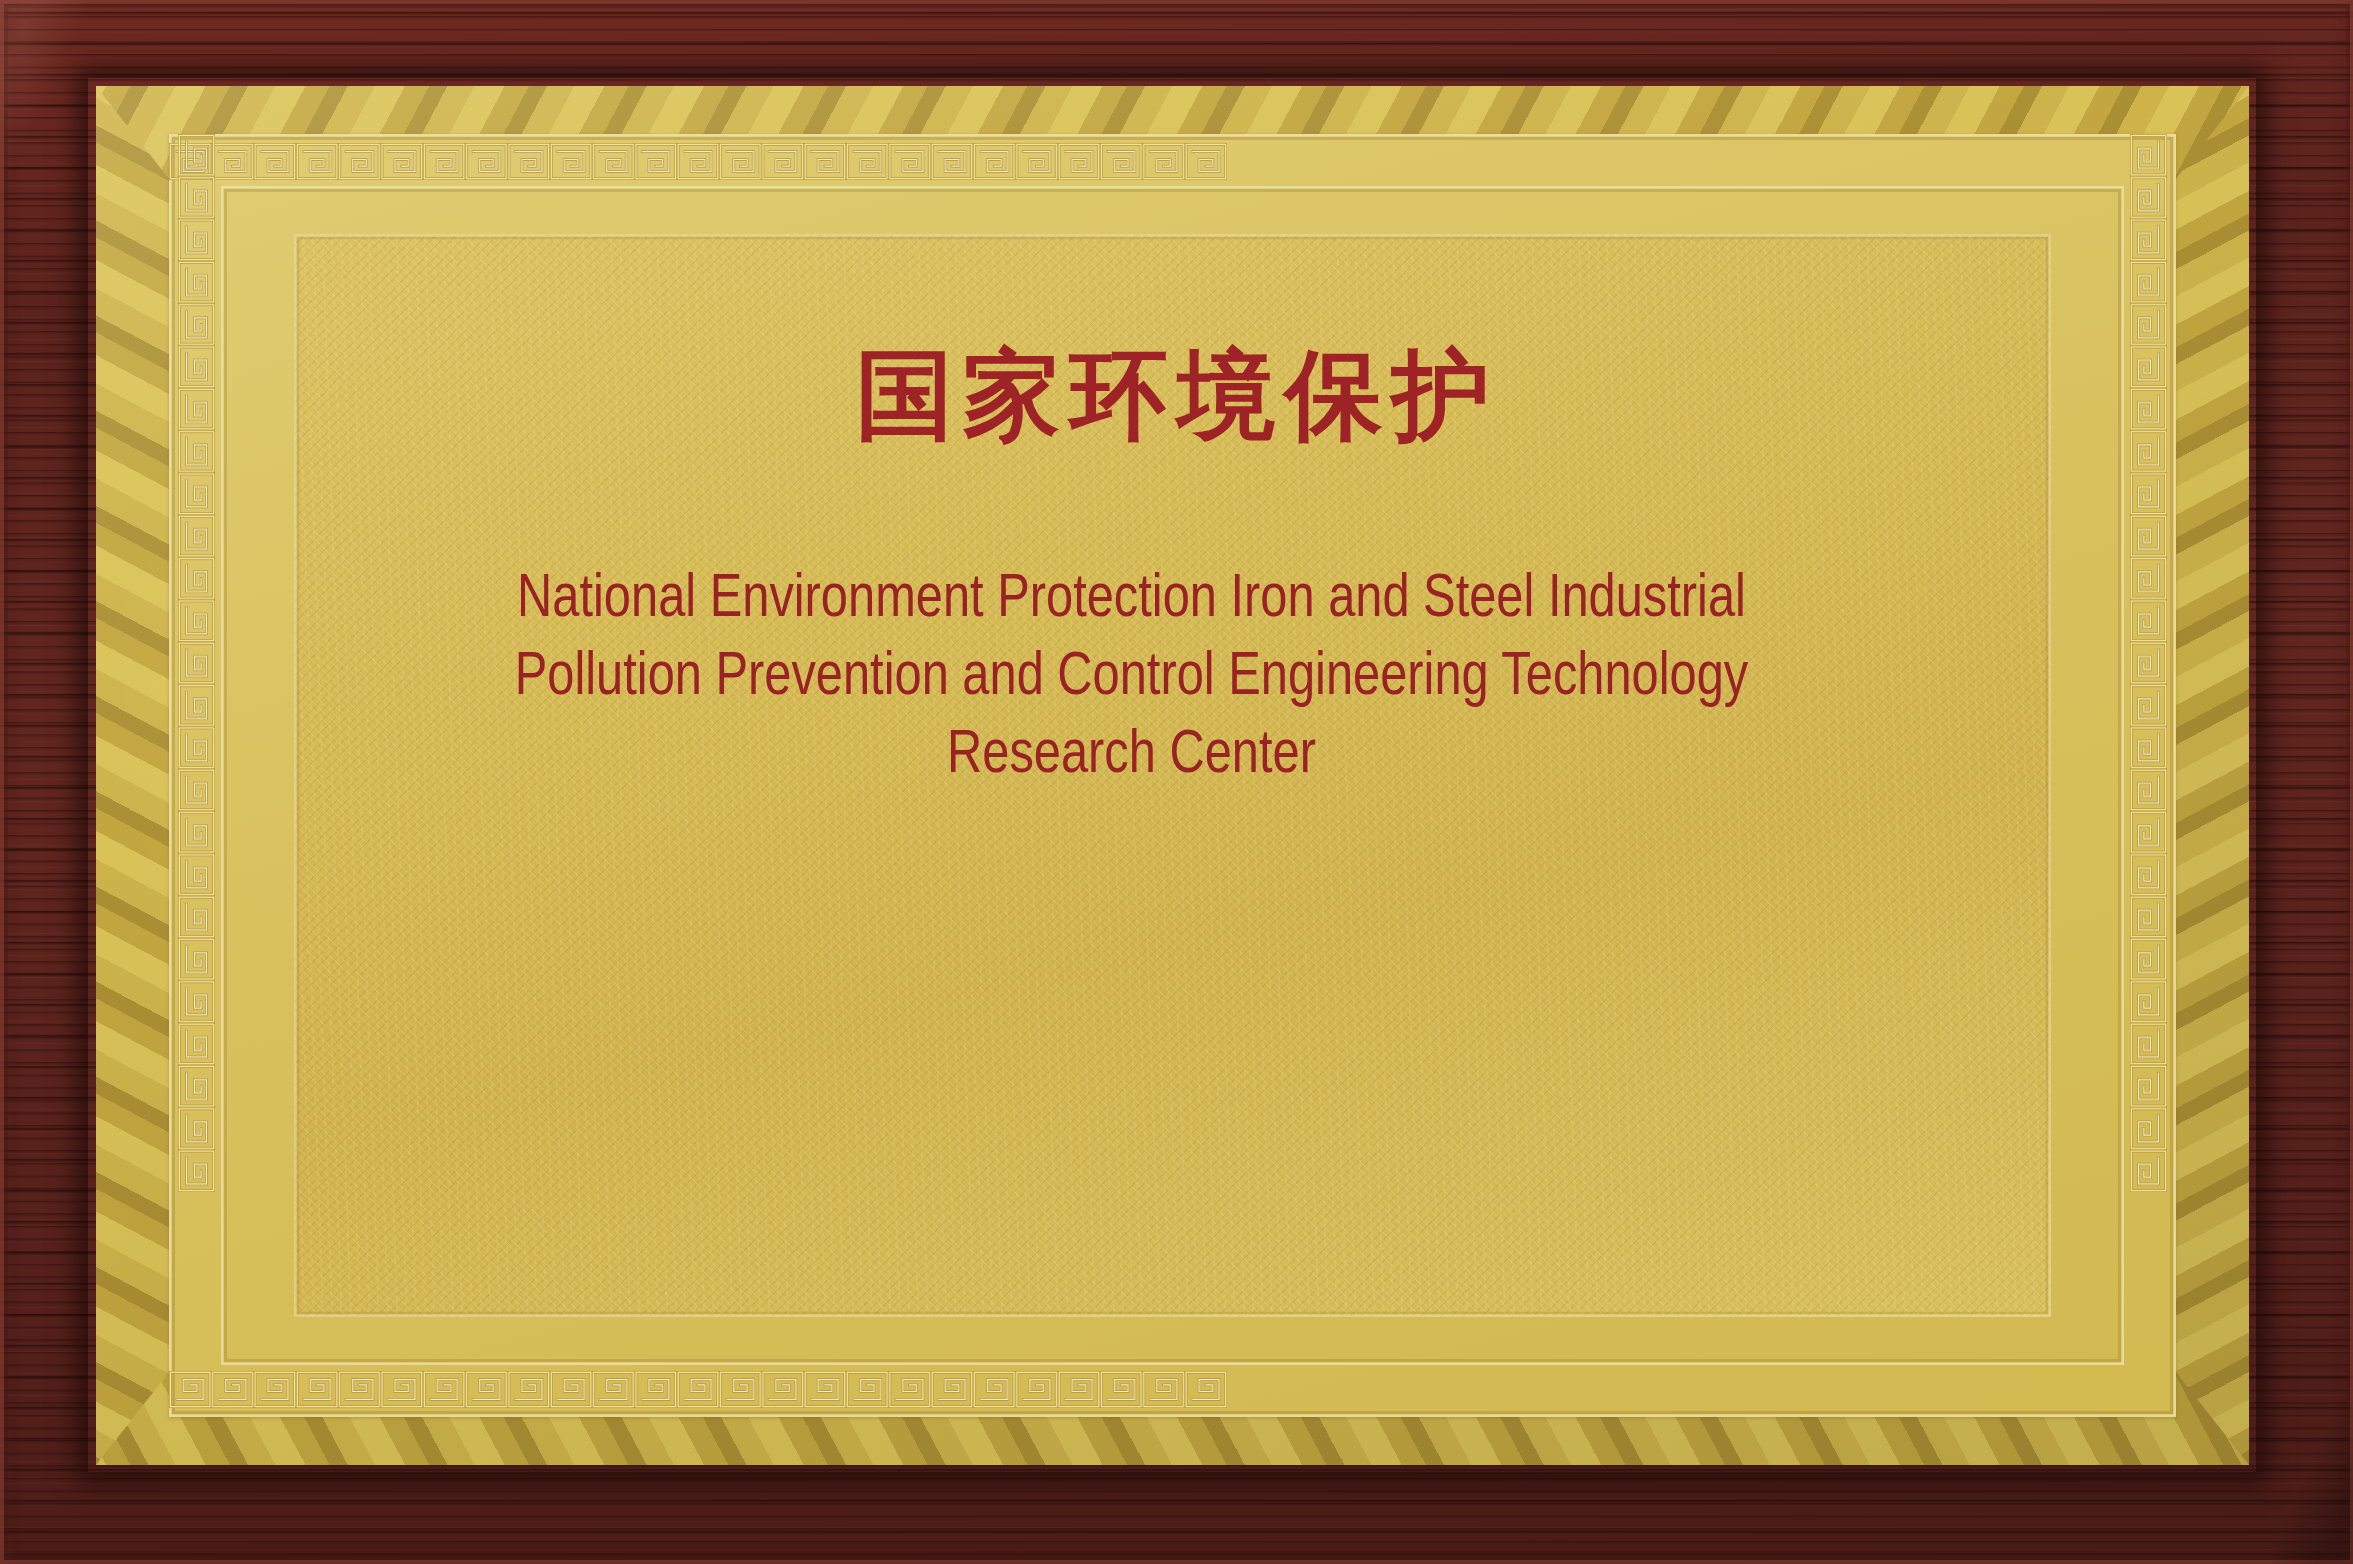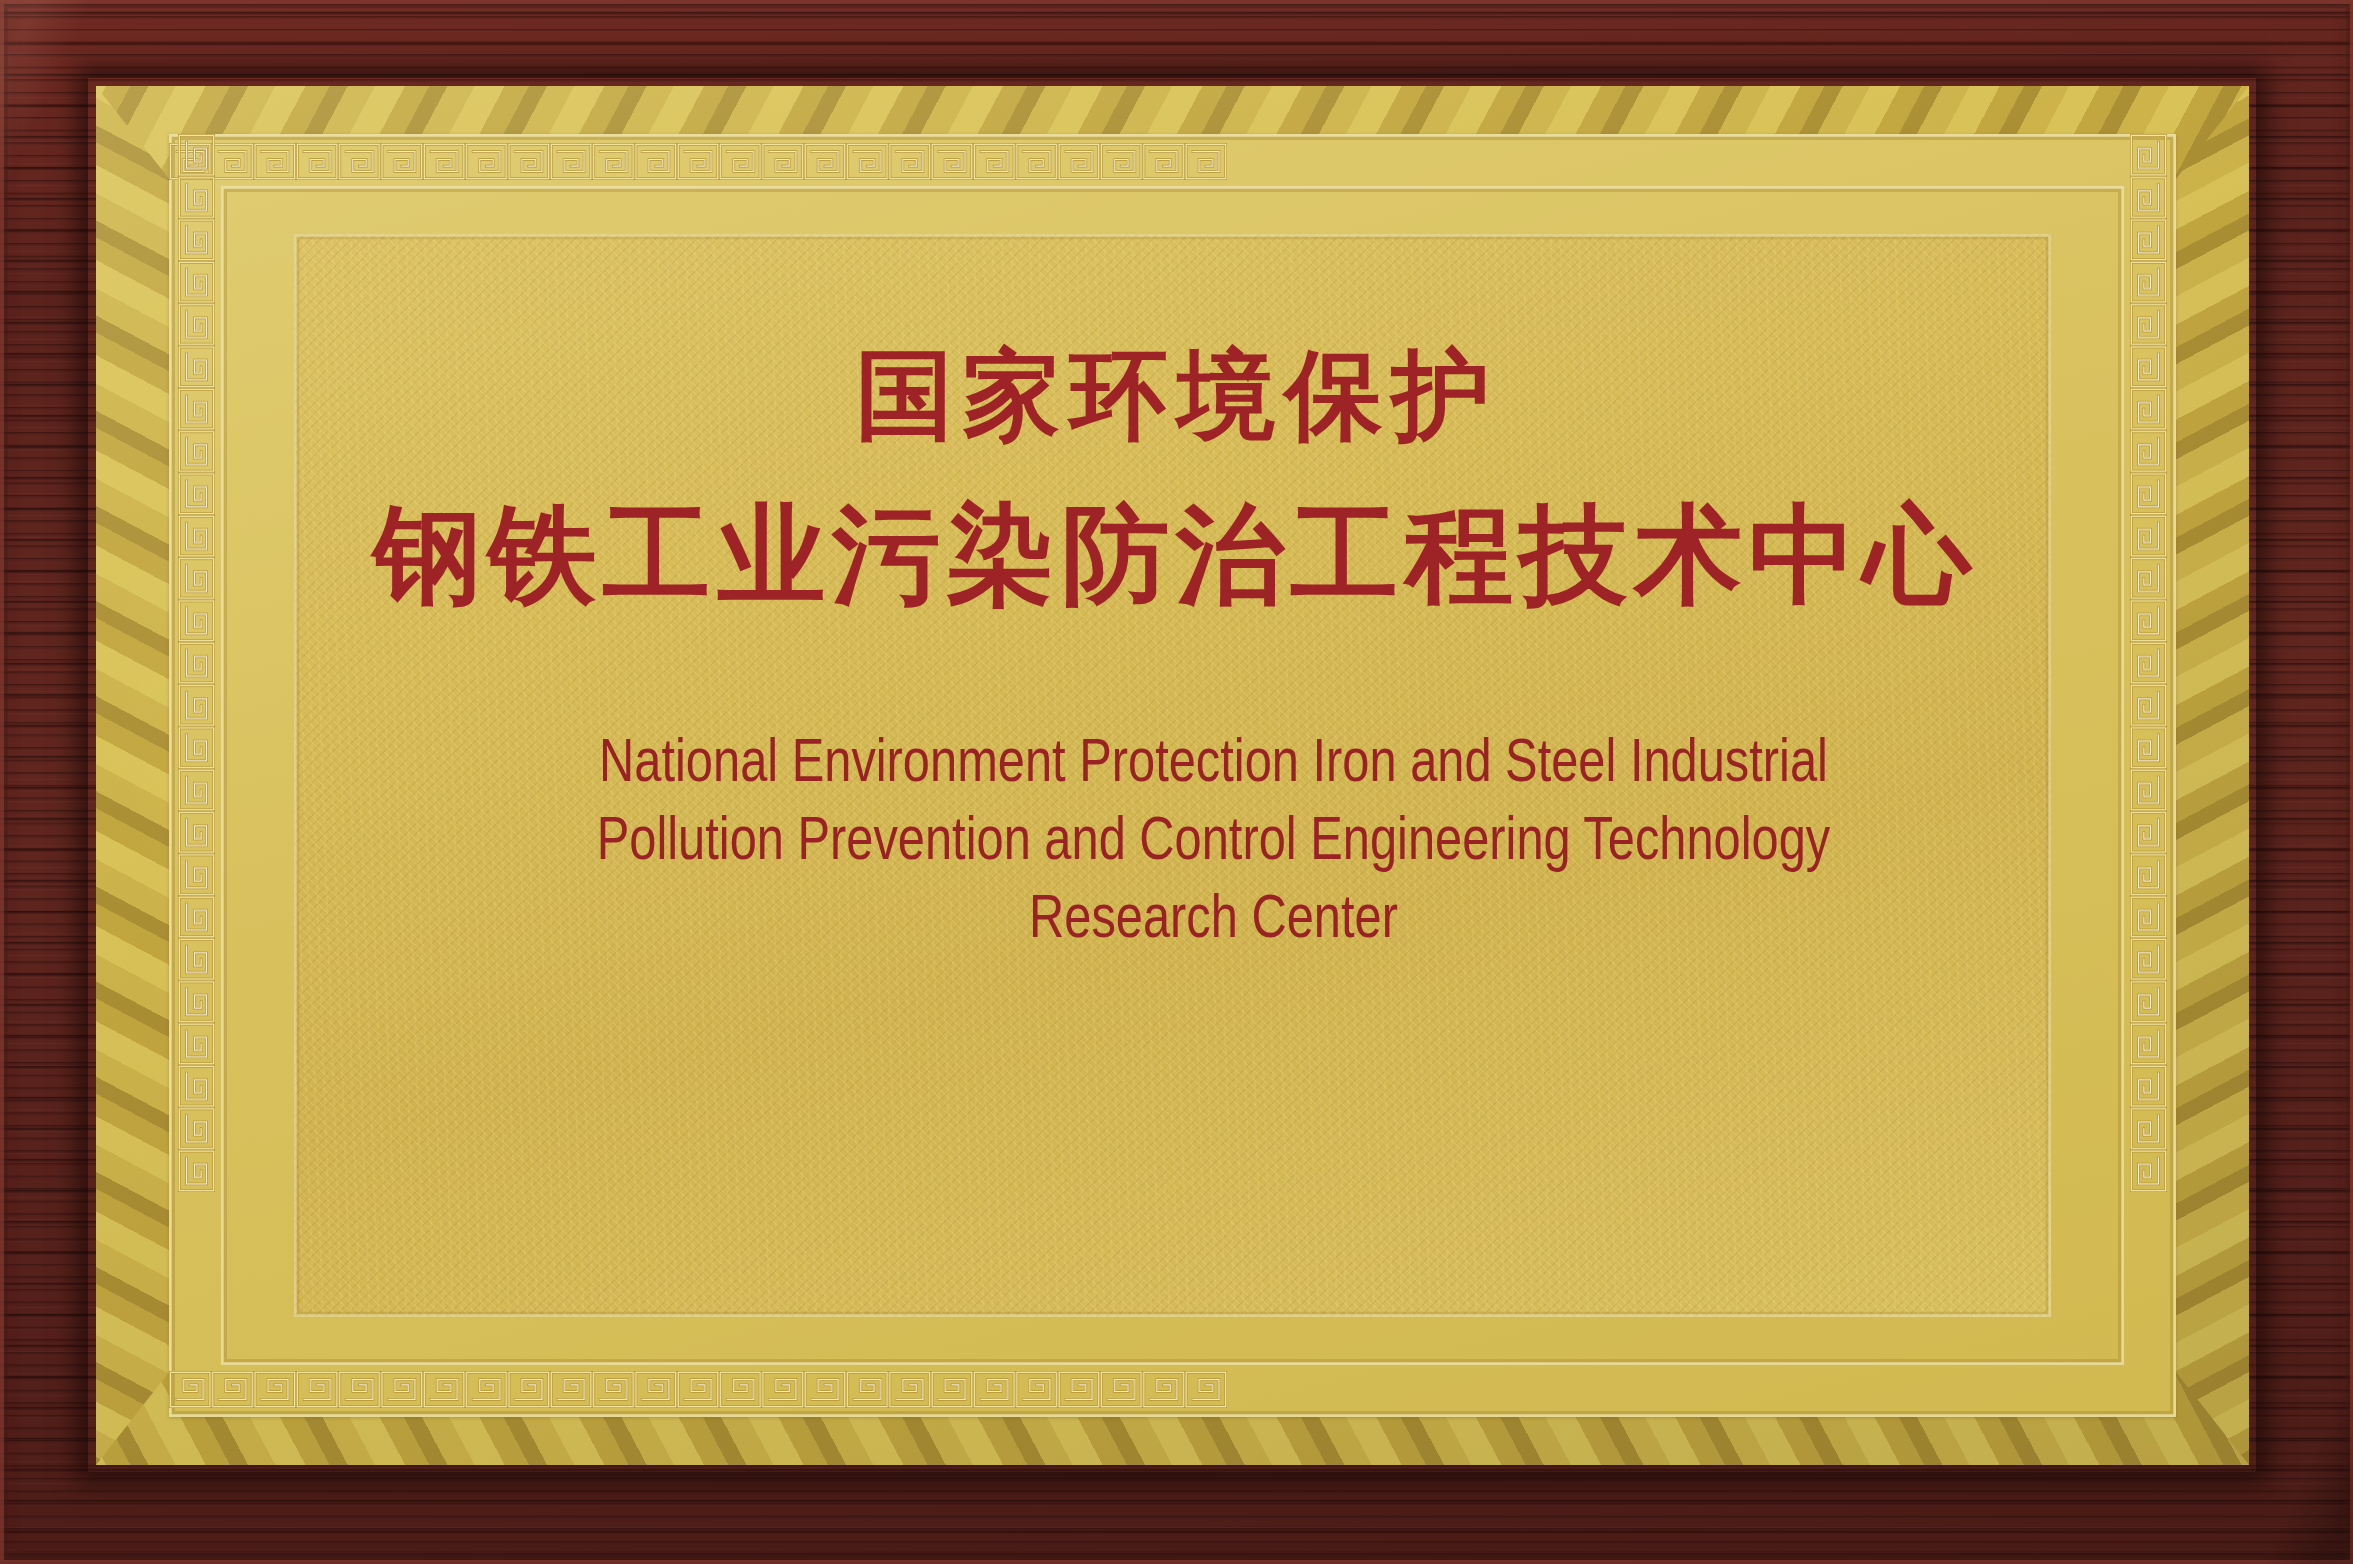--- a/index.html
+++ b/index.html
@@ -166,21 +166,21 @@
       repeating-linear-gradient(-46deg,
         rgba(140,104,22,.12) 0px,rgba(140,104,22,.12) 1.3px,
         rgba(0,0,0,0) 1.3px,rgba(0,0,0,0) 7.3px),
       repeating-linear-gradient(88deg,
         rgba(255,248,200,.07) 0px,rgba(255,248,200,.07) 2px,
         rgba(0,0,0,0) 2px,rgba(0,0,0,0) 9.3px),
       linear-gradient(168deg,#dcc264 0%,#d6bb57 28%,#d0b34e 62%,#d8bf5d 100%);
     box-shadow:inset 0 0 0 2.7px rgba(255,250,205,.45),
                inset 0 0 0 5.3px rgba(150,116,34,.20);
     display:flex;flex-direction:column;
-    align-items:flex-end;justify-content:flex-start;
+    align-items:flex-start;justify-content:flex-start;
     overflow:hidden;
   }
 
   
   .cn-wrap{width:100%;text-align:center;}
   .cn1{
     margin-top:112px;
     color:#9d2327;
     font-size:98px;
     font-weight:700;
@@ -266,21 +266,20 @@
       <svg class="fret fret-right" preserveAspectRatio="none" viewBox="0 0 62 1600">
         <rect width="62" height="1600" fill="url(#fretB)"></rect>
       </svg>
 
       <div class="meander-inner-line"></div>
 
       <div class="panel">
 
         <div class="cn-wrap">
           <div class="cn1">国家环境保护</div>
-          <div class="cn2">钢铁工业污染防治工程技术中心</div>
         </div>
 
         <div class="en">
           <div>National Environment Protection Iron and Steel Industrial</div>
           <div>Pollution Prevention and Control Engineering Technology</div>
           <div>Research Center</div>
         </div>
 
       </div>
     </div>

